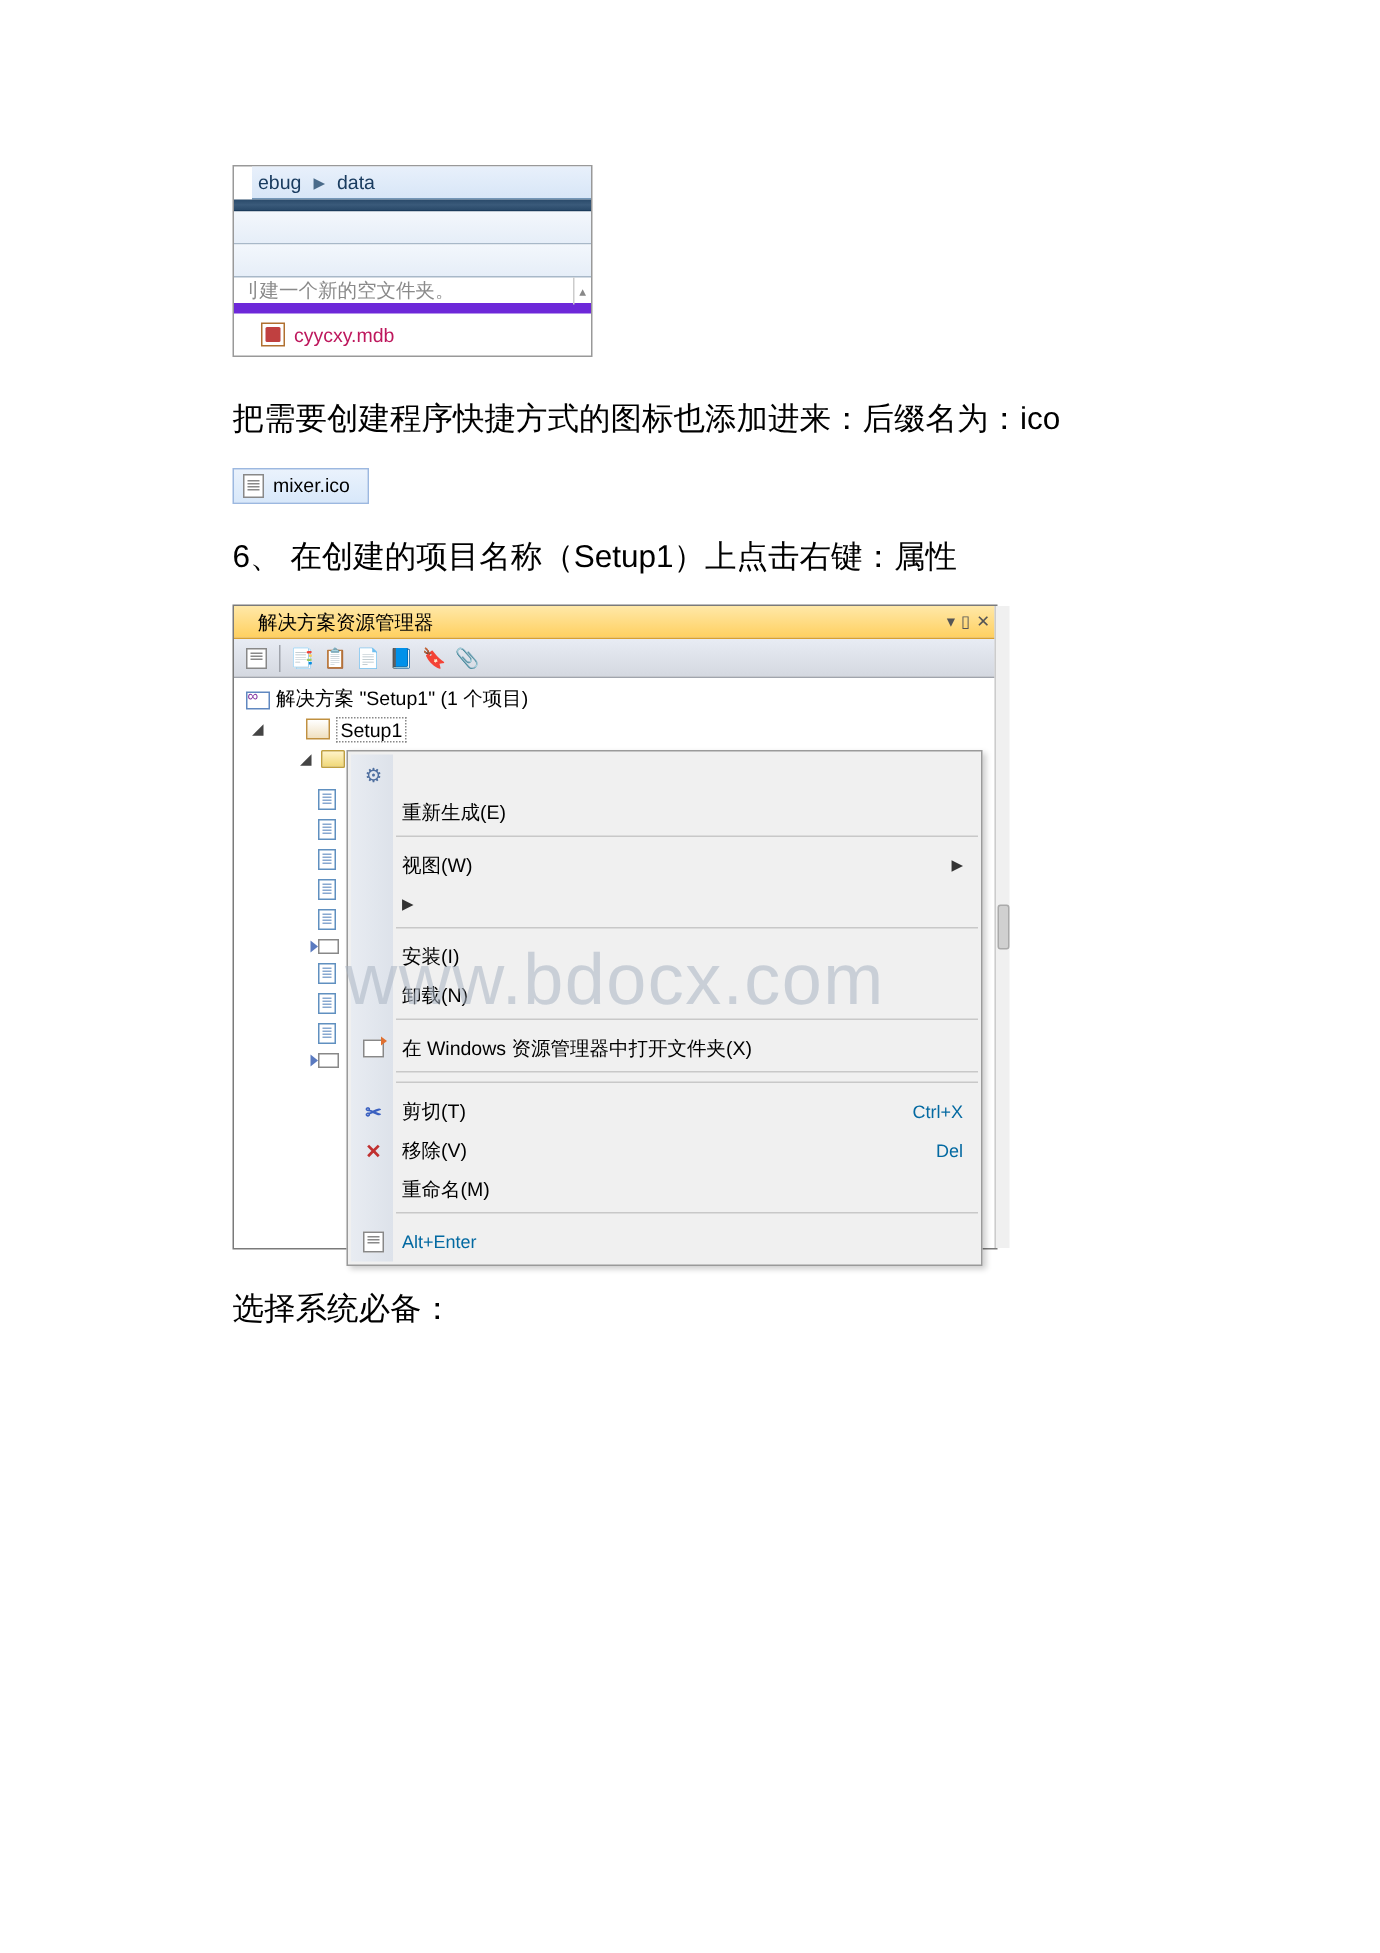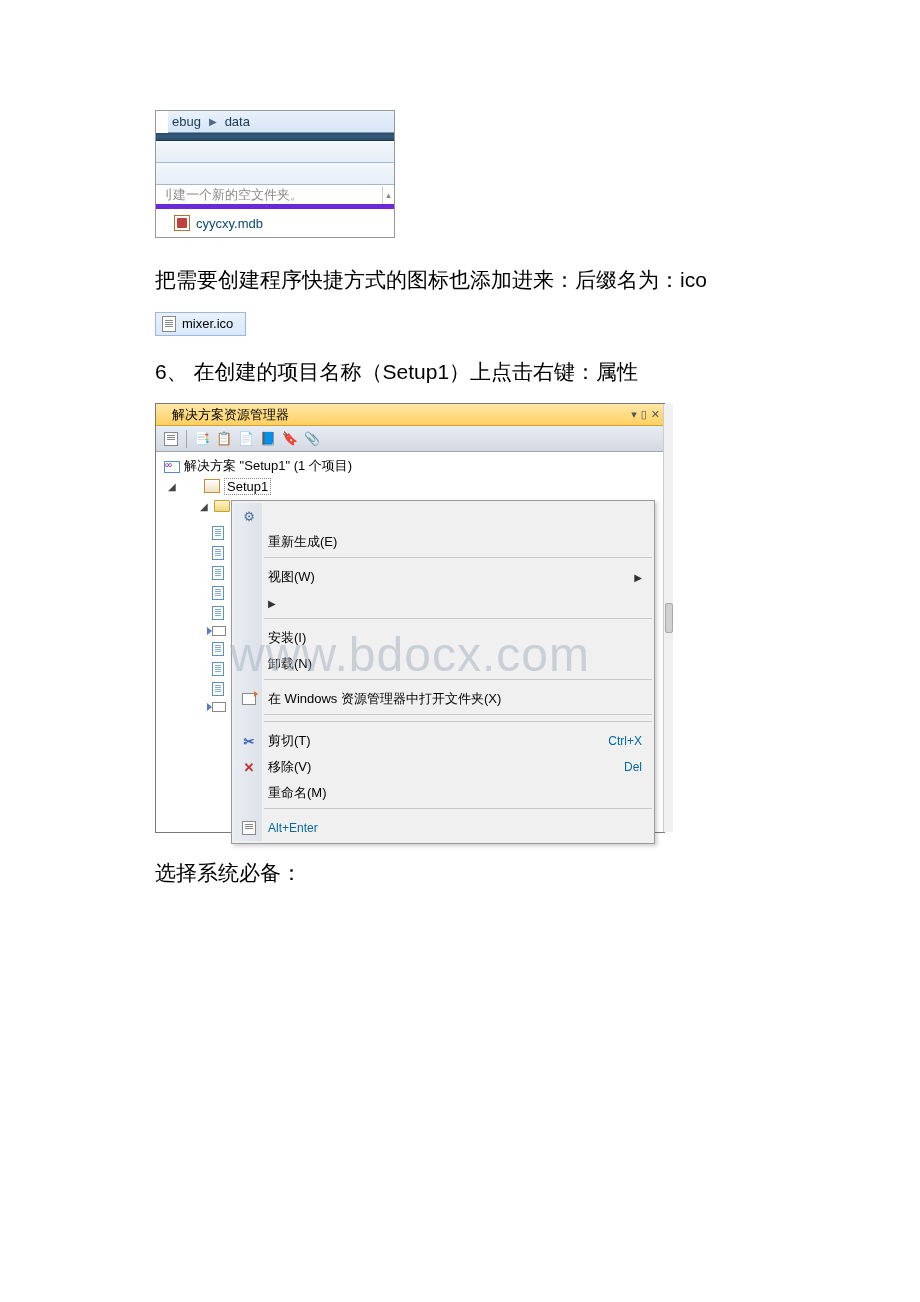--- a/index.html
+++ b/index.html
@@ -41,37 +41,37 @@
     background: linear-gradient(#f3f7fc, #e6eef8);
     border-bottom: 1px solid #a8b8c8;
   }
   .win1-tip {
     height: 24px;
     display: flex;
     align-items: center;
     padding-left: 4px;
     font-size: 13px;
     color: #8a8a8a;
-    border-bottom: 5px solid #6d28d9;
+    border-bottom: 7px solid #6d28d9;
     justify-content: space-between;
   }
   .win1-tip .sortbox {
     width: 12px; height: 18px;
     border-left: 1px solid #ccc;
     display: flex; align-items: center; justify-content: center;
     font-size: 9px; color: #888;
   }
   .win1-file {
     height: 28px;
     display: flex;
     align-items: center;
     gap: 6px;
     padding-left: 18px;
     font-size: 13px;
-    color: #0c4a6e;
+    color: #be185d;
   }
   .mdb-icon {
     width: 16px; height: 16px;
     background: #fff;
     border: 1px solid #b07030;
     position: relative;
   }
   .mdb-icon::before {
     content: "";
     position: absolute;

